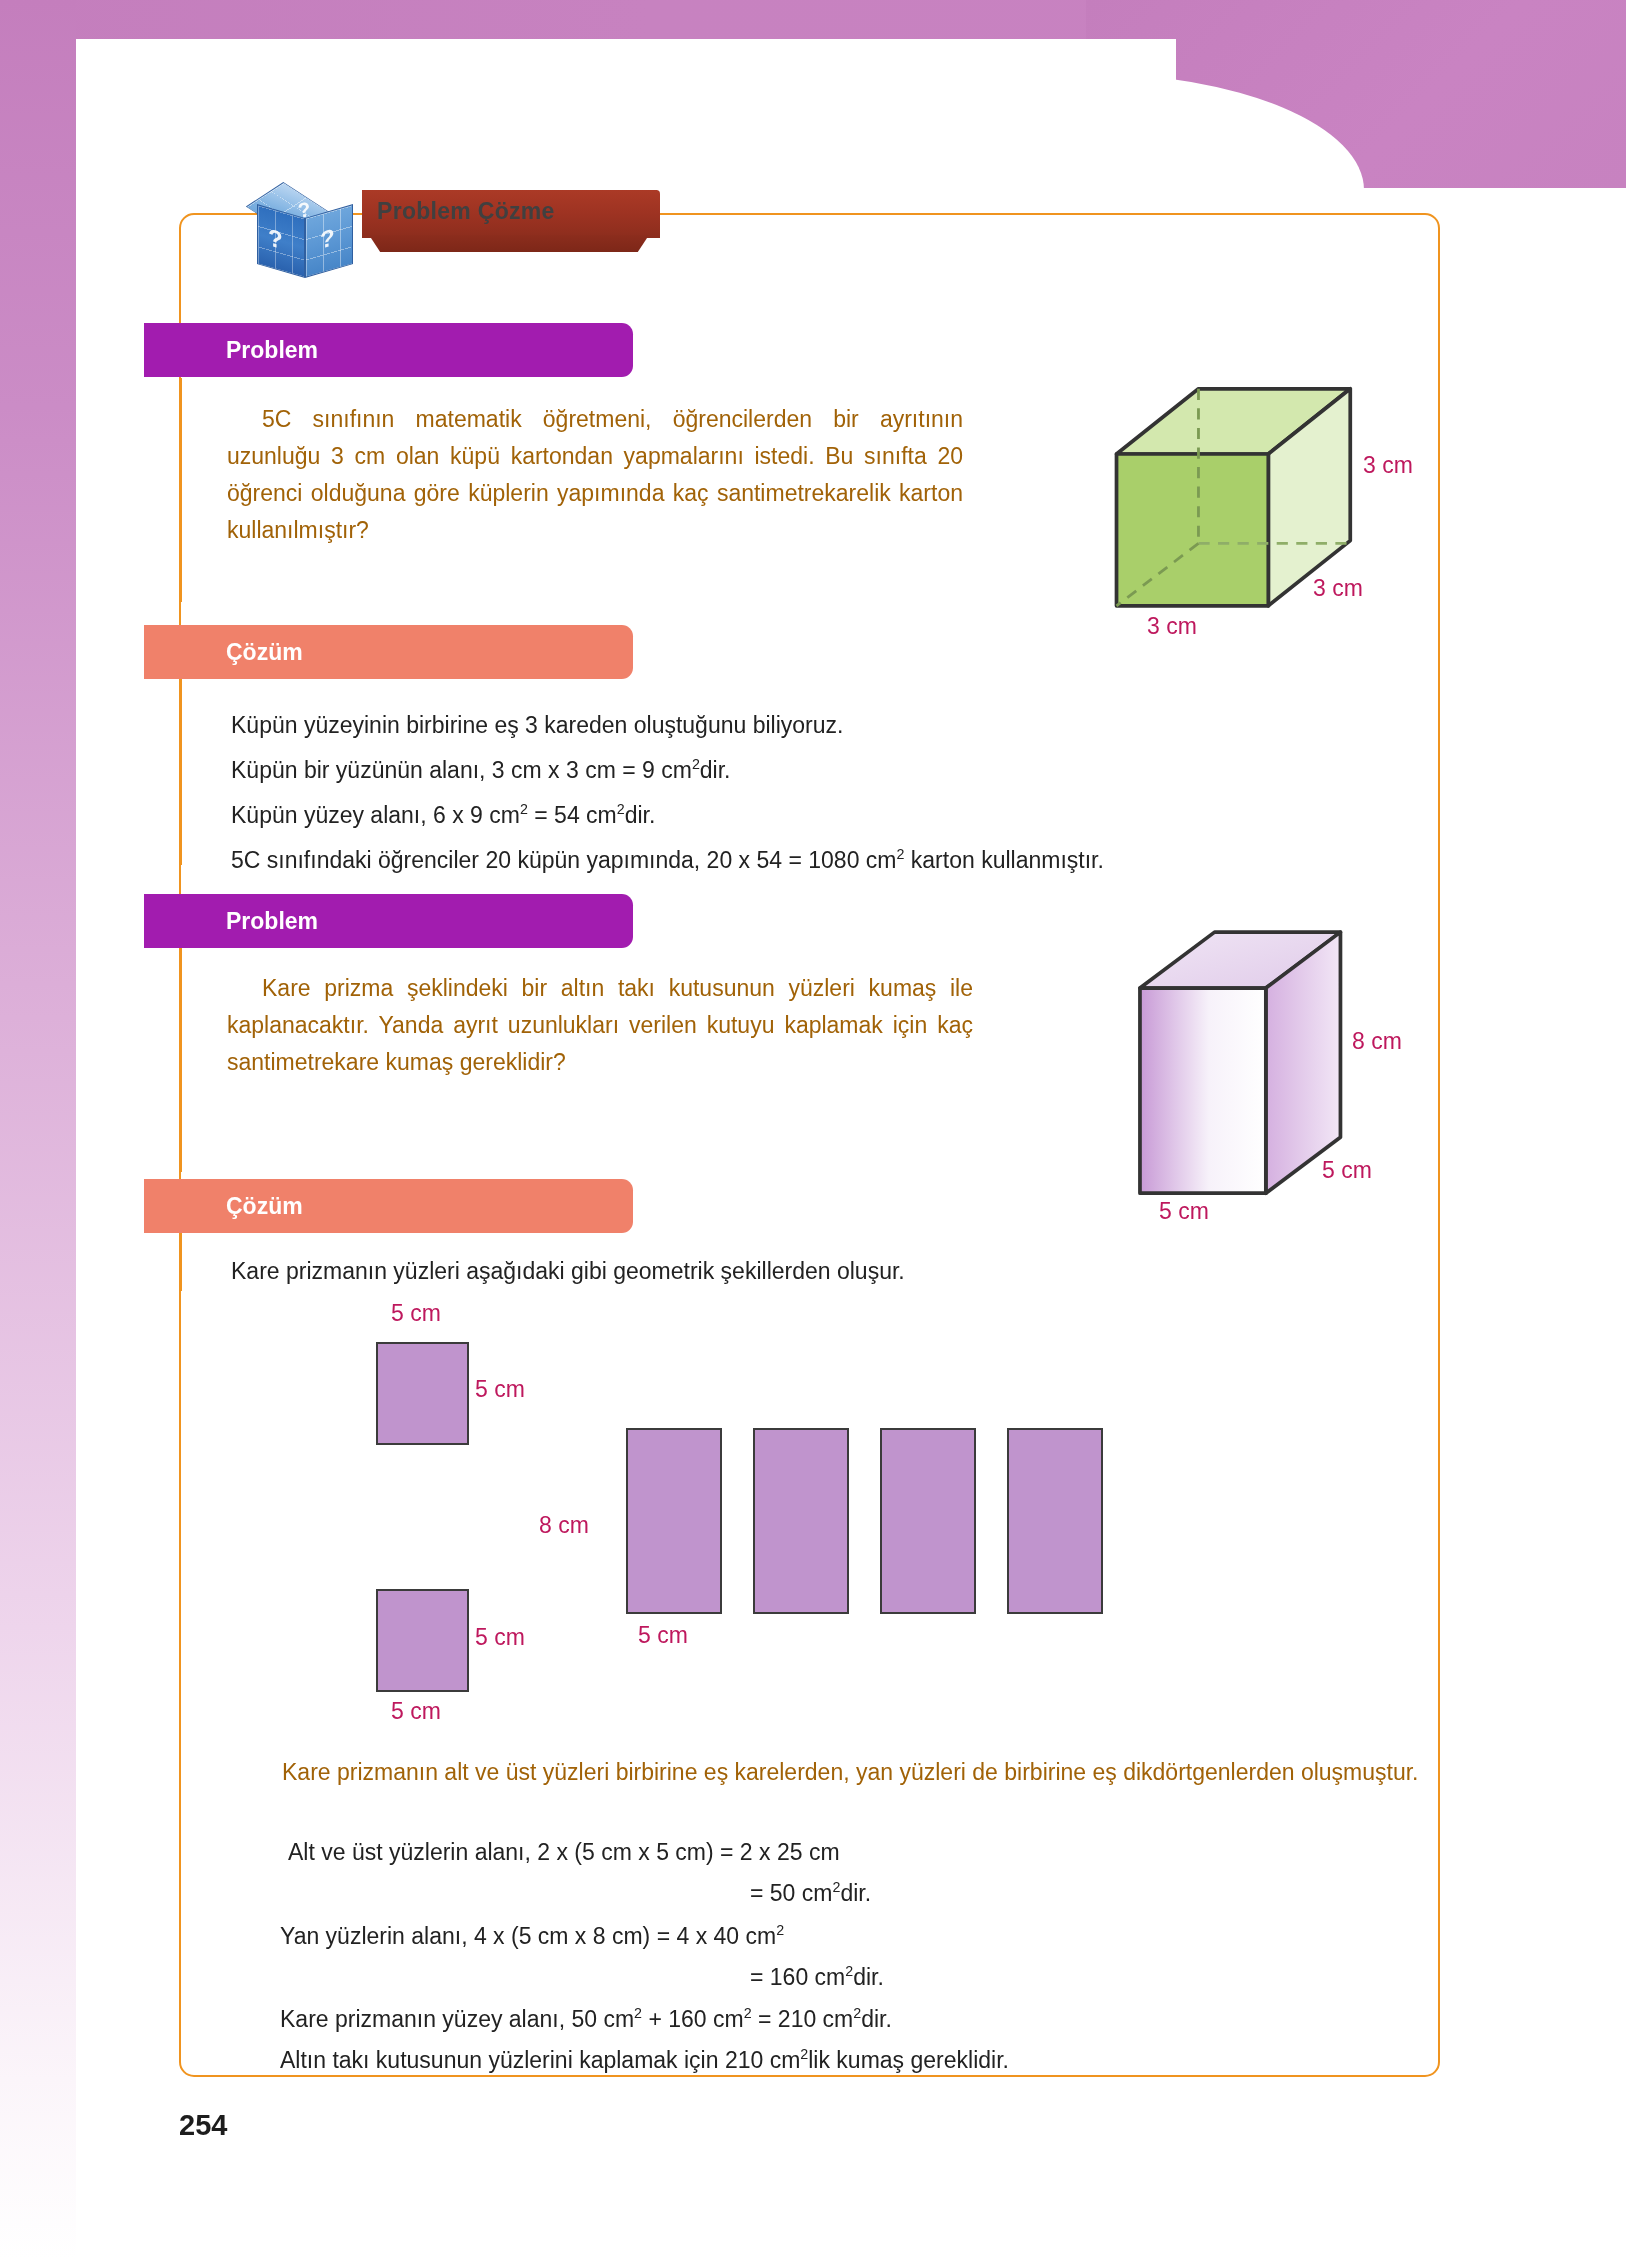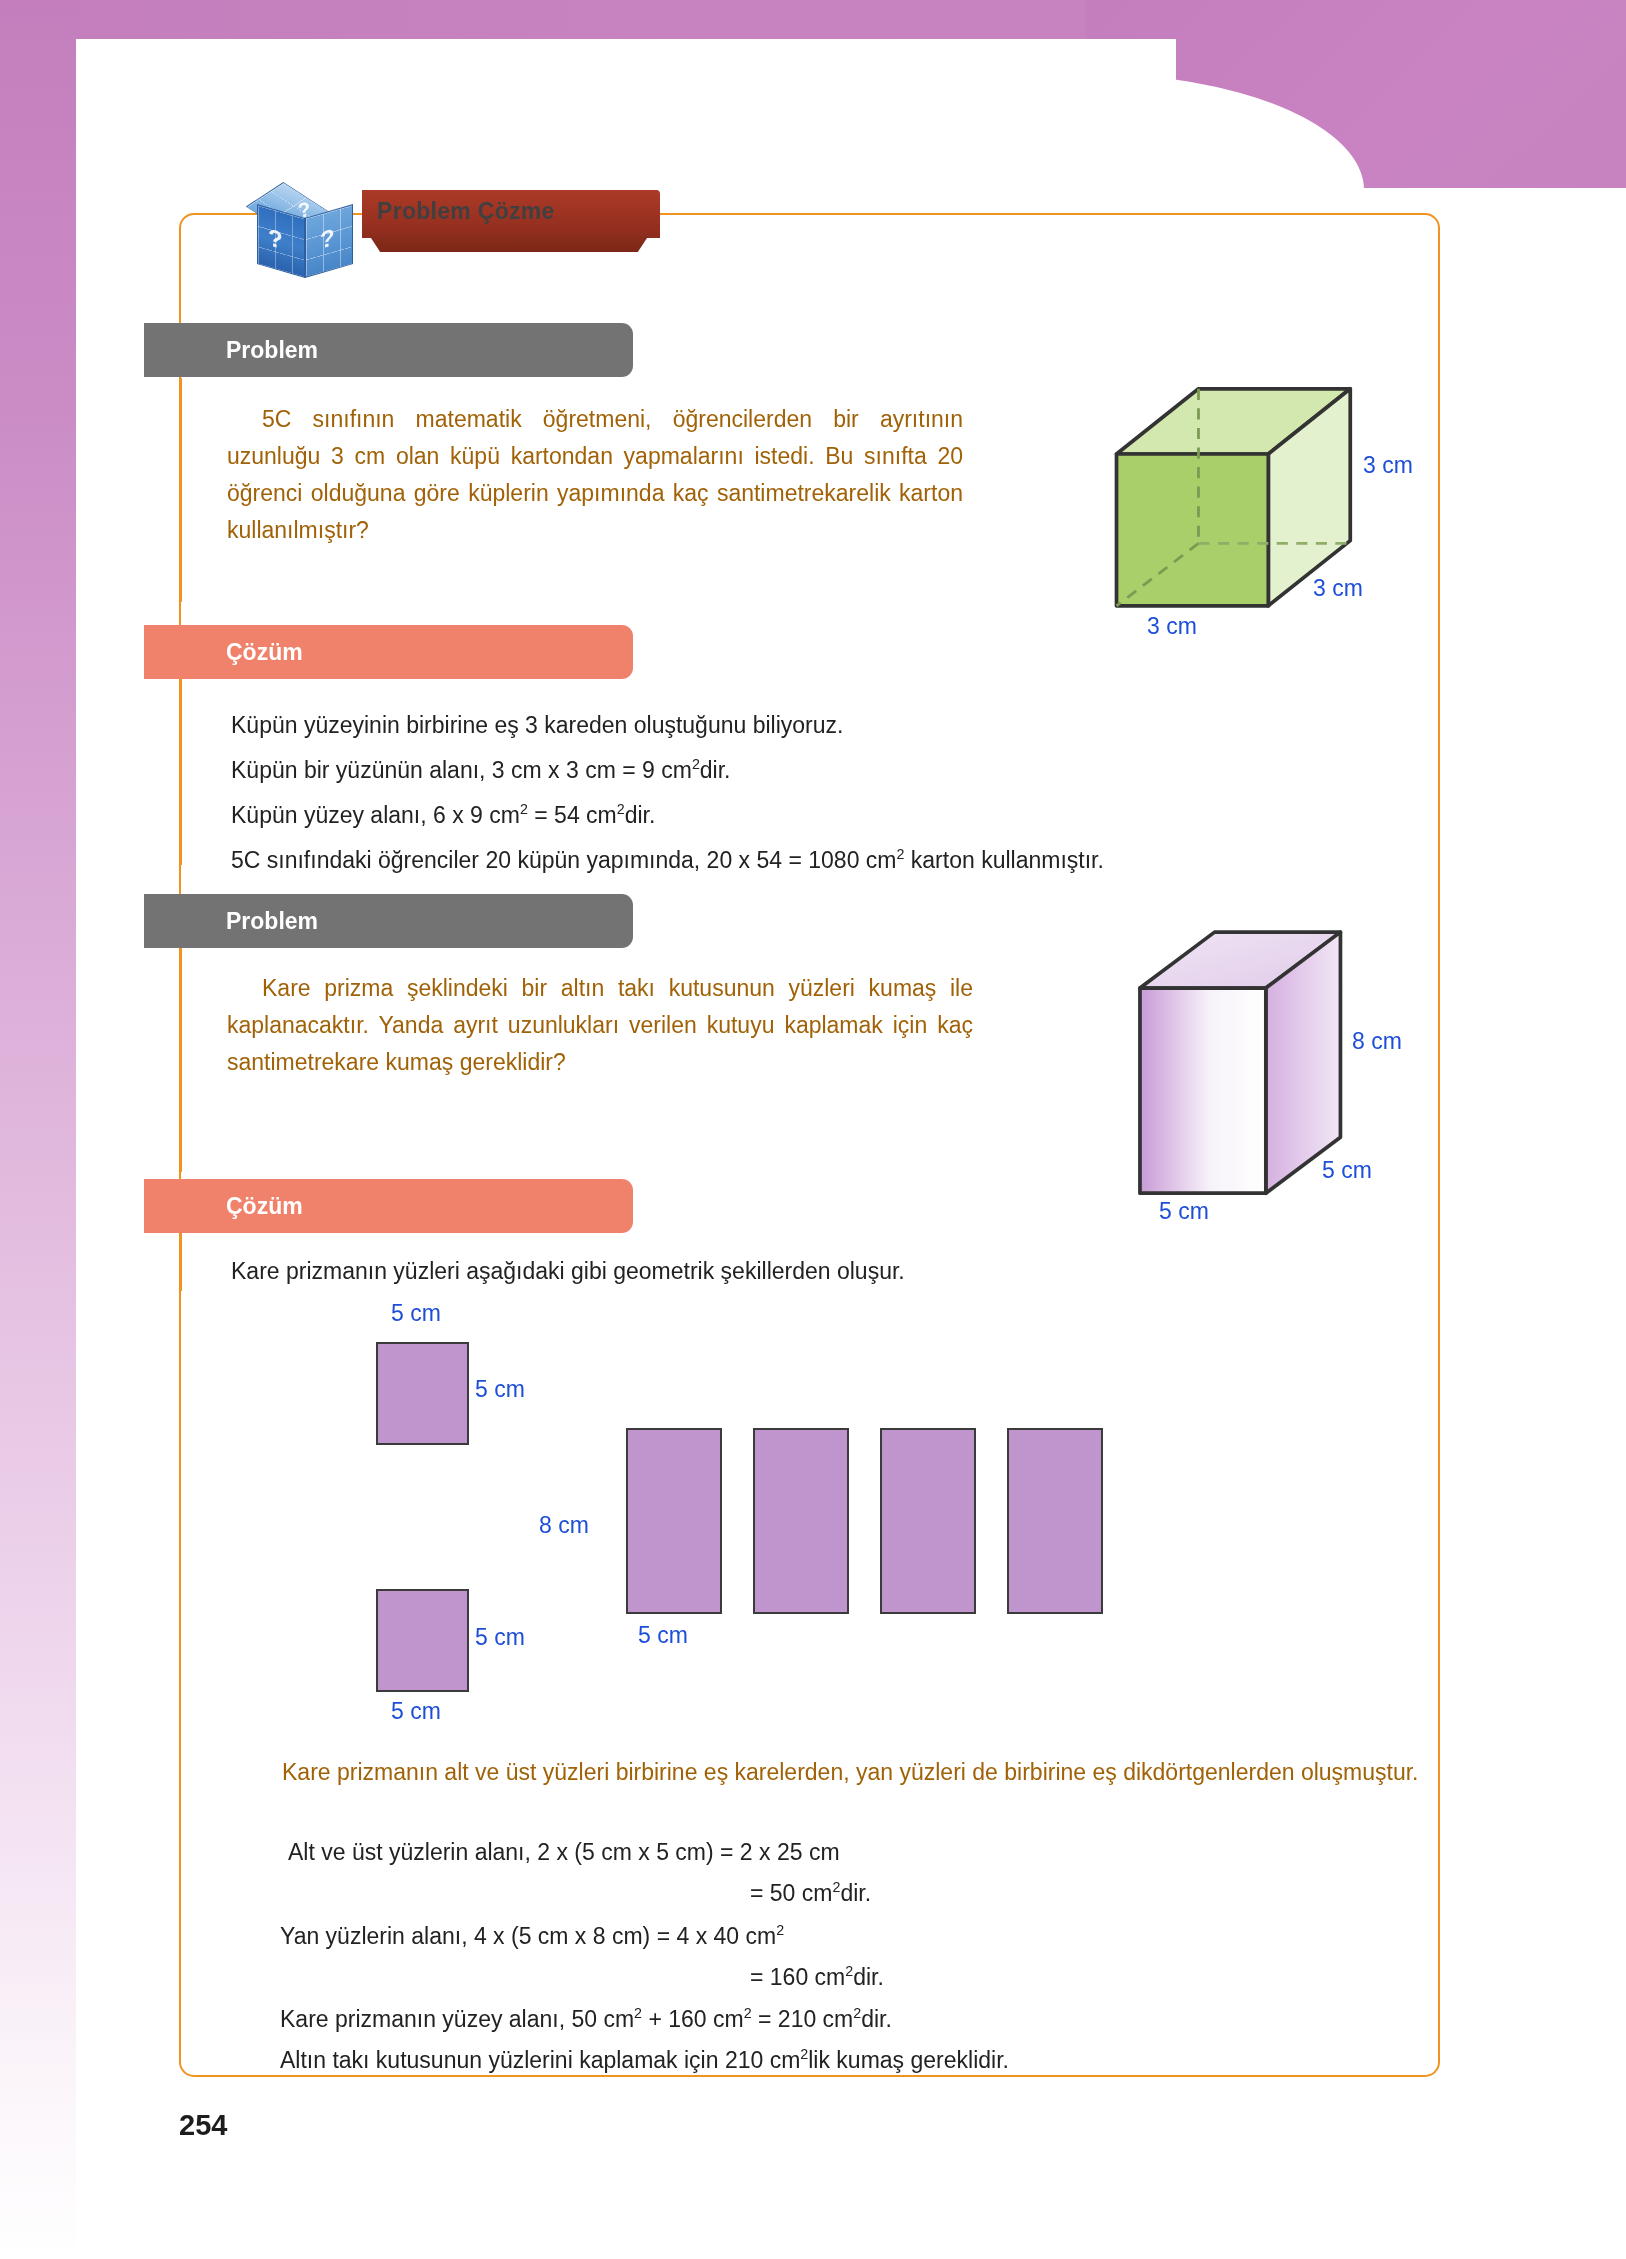--- a/index.html
+++ b/index.html
@@ -179,21 +179,21 @@
     align-items: center;
     z-index: 6;
   }
   .pill-label {
     color: #ffffff;
     font-size: 23px;
     font-weight: bold;
     margin-left: 82px;
     white-space: nowrap;
   }
-  .pill-green { background: #737373; }
+  .pill-green { background: #a21caf; }
   .pill-salmon { background: #f0816a; }
 
   
   .vrule {
     position: absolute;
     width: 2.8px;
     background: #f0941f;
     z-index: 7;
   }
 
@@ -218,21 +218,21 @@
 
   sup { font-size: 0.62em; vertical-align: super; line-height: 0; }
 
   
   .fig-cube { position: absolute; left: 1063px; top: 359px; width: 392px; height: 298px; }
   .fig-prism { position: absolute; left: 1098px; top: 918px; width: 373px; height: 308px; }
 
   .fig-label {
     position: absolute;
     font-size: 23px;
-    color: #1d4ed8;
+    color: #be185d;
     white-space: nowrap;
   }
 
   
   .net-shape {
     position: absolute;
     background: #c094cd;
     border: 2.8px solid #3b3b3b;
   }
 

